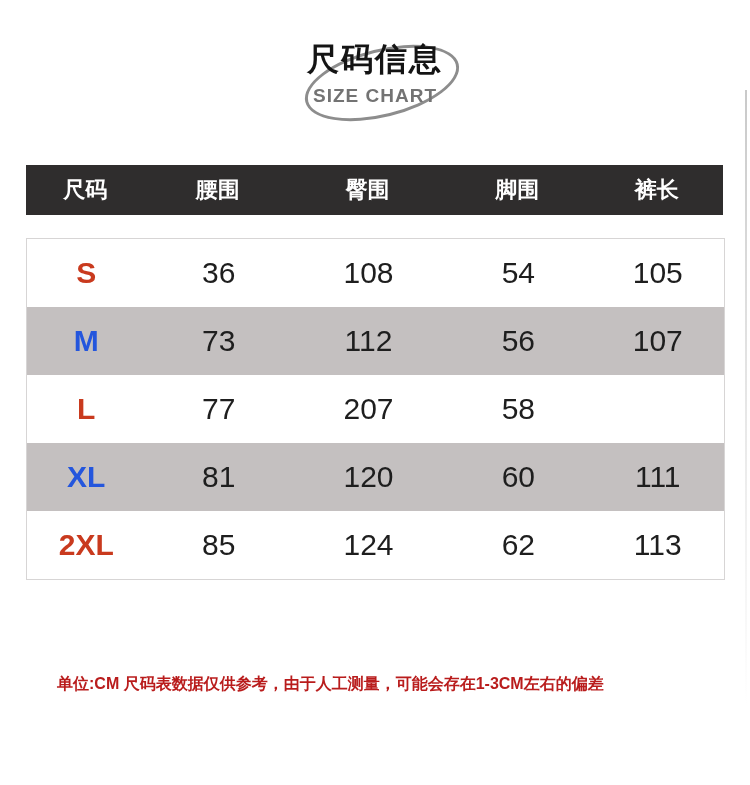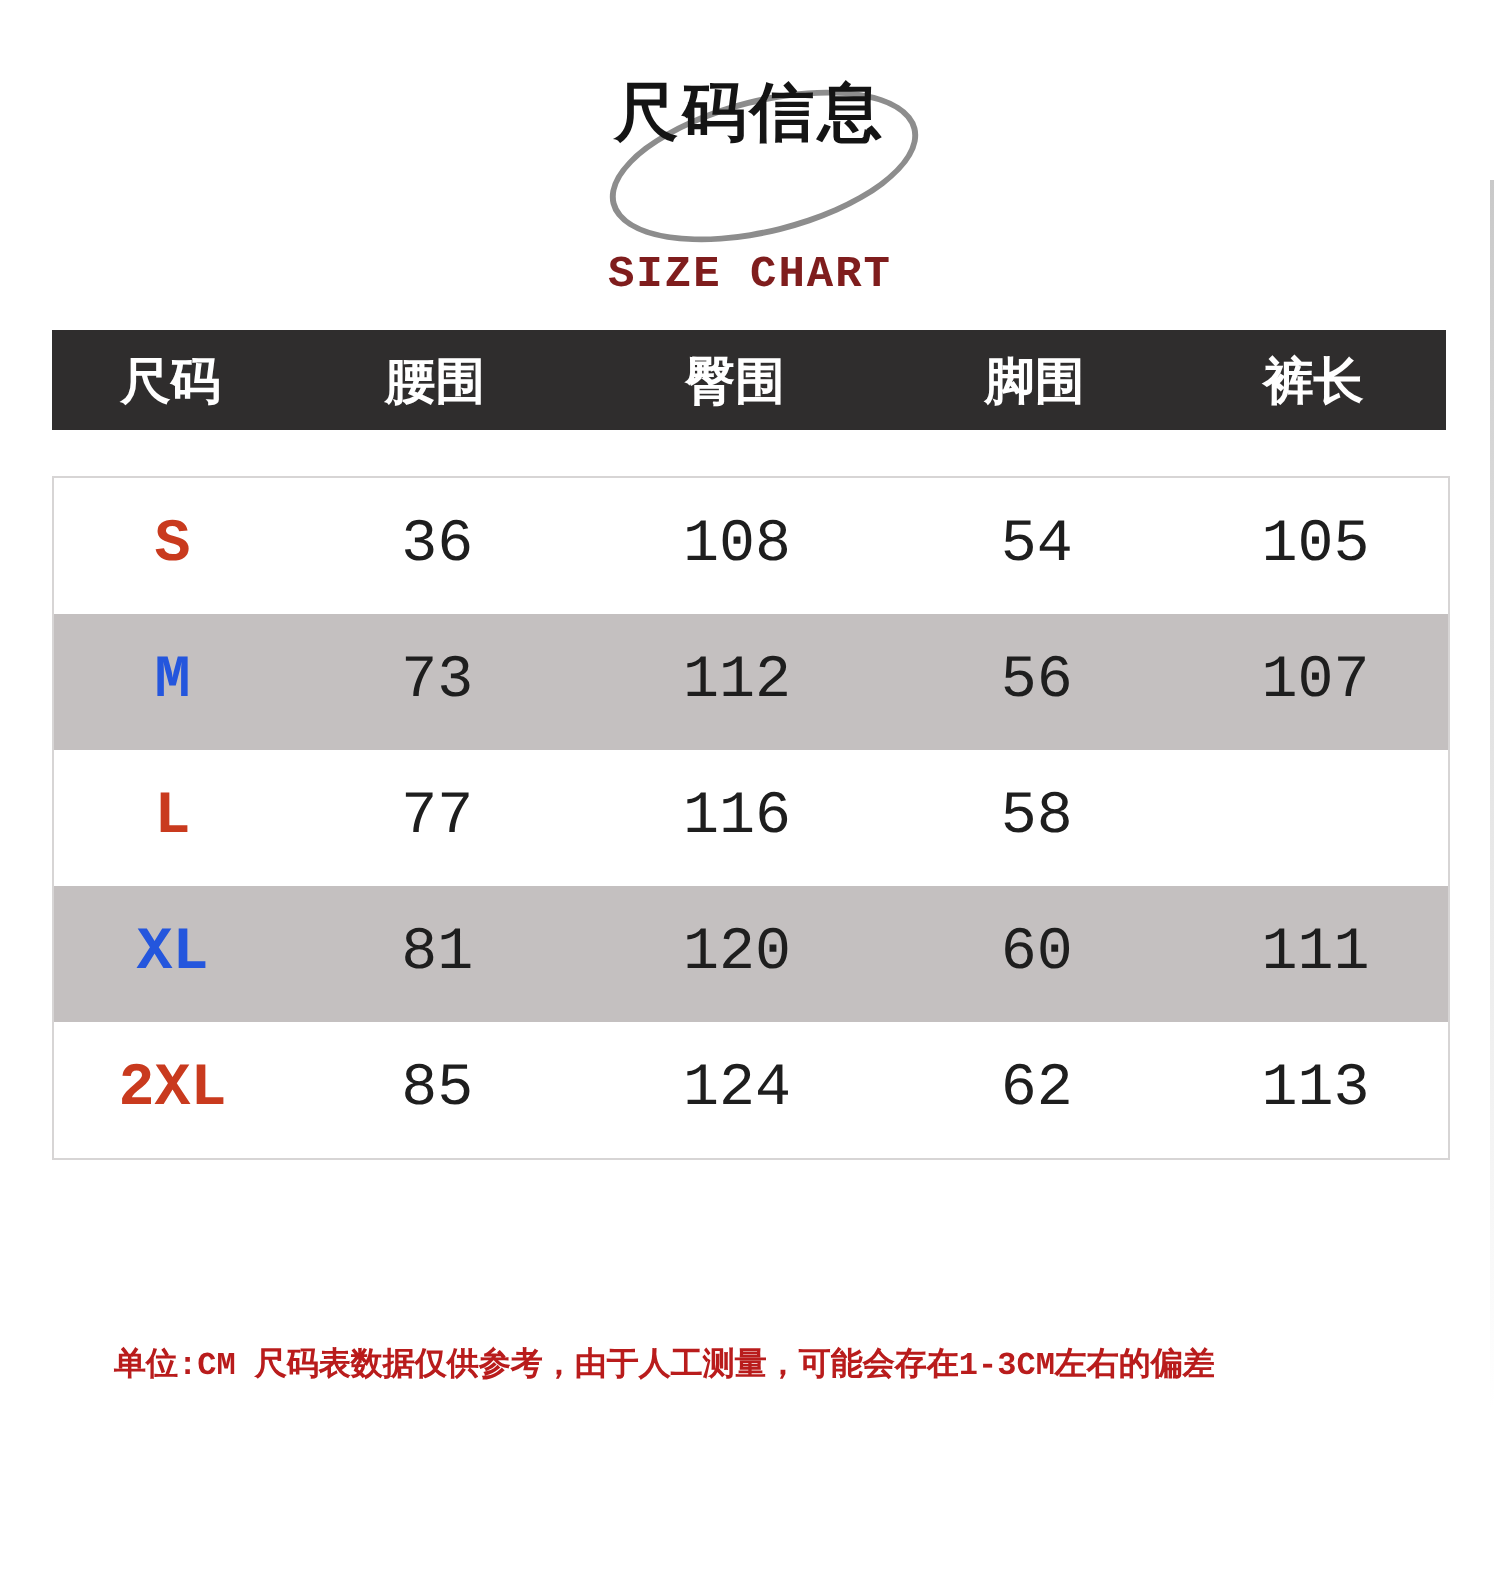--- a/index.html
+++ b/index.html
@@ -9,21 +9,21 @@
     --row-alt-bg:#c4c0c0;
     --body-border:#d7d5d5;
     --ink:#1e1e1e;
   }
   html,body{margin:0;padding:0;background:#fff;}
   .page{
     position:relative;
     width:750px;height:785px;
     background:#ffffff;
     overflow:hidden;
-    font-family:Liberation Mono, monospace;
+    font-family:Liberation Sans, sans-serif;
     color:var(--ink);
   }
   
   .title-ellipse{
     position:absolute;
     left:303px;top:49px;
     width:158px;height:68px;
     border:3px solid #8d8d8d;
     border-radius:50%;
     transform:rotate(-14deg);
@@ -35,35 +35,34 @@
     text-align:center;
     font-size:32px;line-height:34px;
     font-weight:700;
     letter-spacing:2px;
     color:#141414;
   }
   .title-en{
     position:absolute;
     left:0;top:86px;width:100%;
     text-align:center;
-    font-size:22px;line-height:20px;
+    font-size:19px;line-height:20px;
     font-weight:600;
     letter-spacing:1px;
-    color:#7f1d1d;
-    margin-top:42px;
+    color:#737373;
   }
   
   .thead{
     position:absolute;
     left:26px;top:165px;
     width:697px;height:50px;
     background:var(--header-bg);
     display:flex;align-items:center;
     color:#ffffff;
-    font-size:25px;font-weight:700;
+    font-size:22px;font-weight:700;
   }
   .tbody{
     position:absolute;
     left:26px;top:238px;
     width:697px;
     border:1px solid var(--body-border);
     box-sizing:content-box;
   }
   .trow{
     display:flex;align-items:center;
@@ -130,21 +129,21 @@
     <div class="trow">
       <div class="cell c1 size-cell blue">M</div>
       <div class="cell c2">73</div>
       <div class="cell c3">112</div>
       <div class="cell c4">56</div>
       <div class="cell c5">107</div>
     </div>
     <div class="trow">
       <div class="cell c1 size-cell red">L</div>
       <div class="cell c2">77</div>
-      <div class="cell c3">116</div>
+      <div class="cell c3">207</div>
       <div class="cell c4">58</div>
     </div>
     <div class="trow">
       <div class="cell c1 size-cell blue">XL</div>
       <div class="cell c2">81</div>
       <div class="cell c3">120</div>
       <div class="cell c4">60</div>
       <div class="cell c5">111</div>
     </div>
     <div class="trow">

